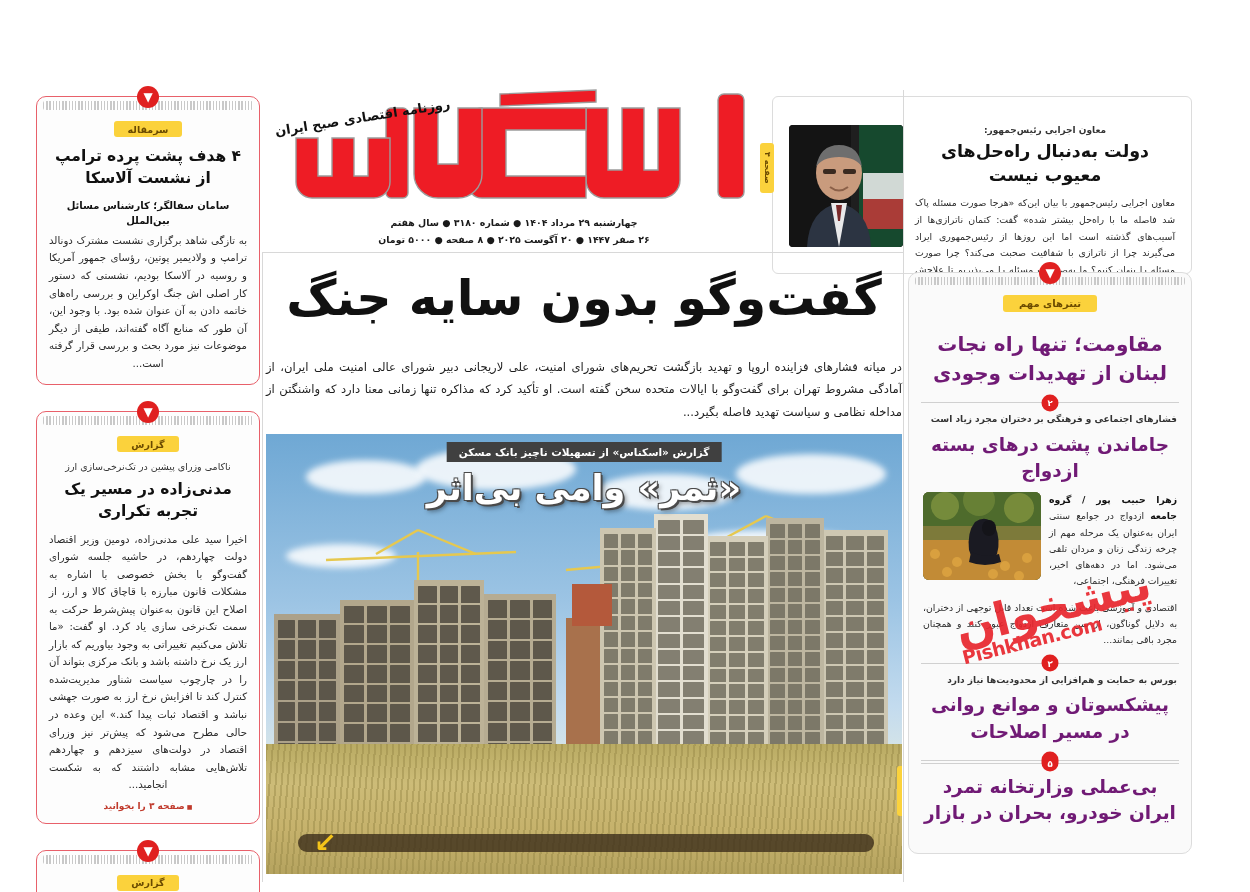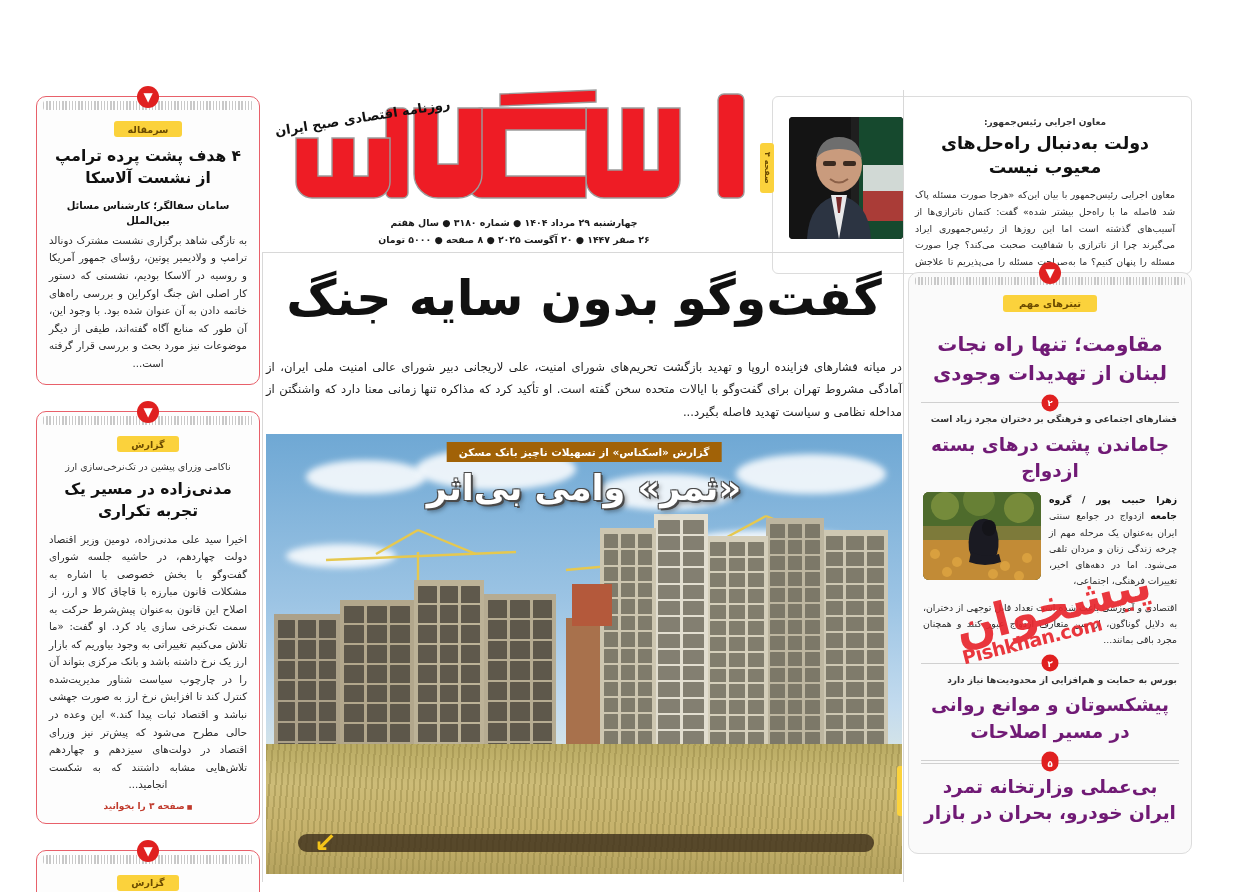--- a/index.html
+++ b/index.html
@@ -92,21 +92,21 @@
     position: absolute; left: 0; right: 0; top: 126px;
     text-align: center; font-size: 9.4px; color: #1a1a1a;
     line-height: 1.85; font-weight: bold;
   }
 
   
   .top-right {
     position: absolute; left: 772px; top: 96px;
     width: 420px; height: 178px;
     background: #fff; border: 1px solid #dcdcdc; border-radius: 6px;
-    padding: 20px 16px 10px 16px;
+    padding: 28px 16px 10px 16px;
     display: flex; flex-direction: row-reverse; gap: 12px;
   }
   .tr-photo {
     width: 114px; height: 122px; flex: 0 0 114px;
     border-radius: 4px; overflow: hidden; position: relative;
     background: #1d1d1d;
   }
   .tr-text { flex: 1; min-width: 0; }
   .tr-kicker {
     text-align: center; font-size: 9px; color: #333;
@@ -175,21 +175,21 @@
   .bldg.shell { background: #b3a98f; }
   .win-grid {
     position: absolute; inset: 6px 4px 4px 4px;
     display: grid; gap: 2px 3px;
   }
   .win { background: #6e6a5c; opacity: .82; border-radius: .5px; }
   .win.open { background: #4a463c; }
 
   .photo-redlabel {
     position: absolute; top: 8px; left: 50%; transform: translateX(-50%);
-    background: #a16207; color: #fff;
+    background: #404040; color: #fff;
     font-size: 10.5px; font-weight: bold;
     padding: 4px 12px; white-space: nowrap; z-index: 6;
   }
   .photo-bigtitle {
     position: absolute; top: 34px; left: 0; right: 0;
     text-align: center; font-size: 35px; font-weight: bold;
     color: #ffffff; z-index: 6; letter-spacing: -1px;
     text-shadow: 2px 2px 0 #4a4a4a, -1px -1px 0 #4a4a4a, 1px -1px 0 #4a4a4a, -1px 1px 0 #4a4a4a, 3px 3px 5px rgba(0,0,0,.45);
   }
   .photo-caption {

